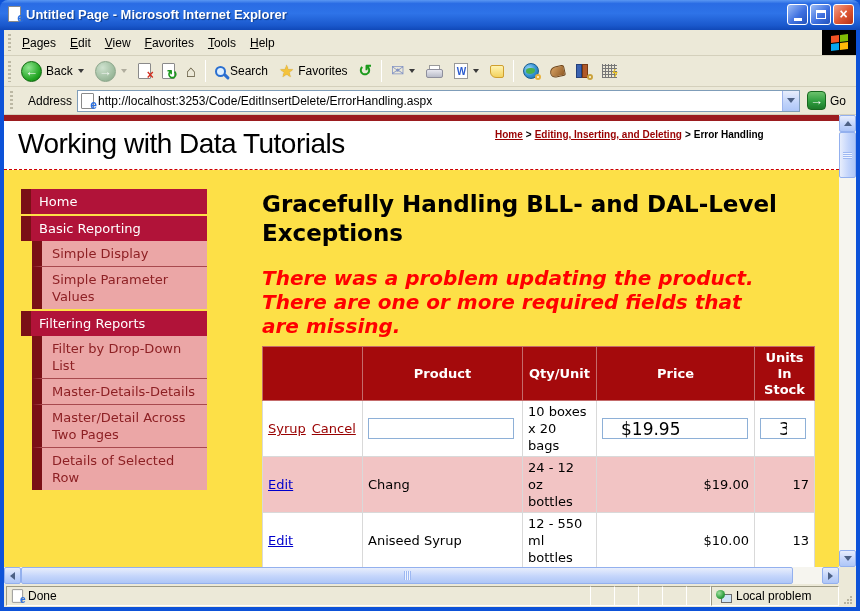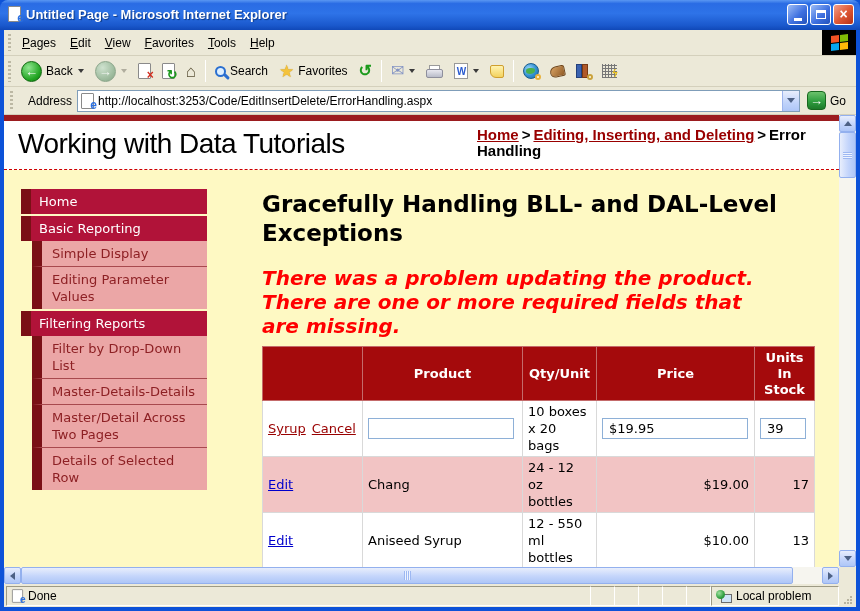--- a/index.html
+++ b/index.html
@@ -95,25 +95,25 @@
   .addr-box .pgicon { margin:0 4px 0 3px; flex:none; }
   .addr-input { flex:1; border:none; outline:none; font-size:12px; font-family:"Liberation Sans",sans-serif; height:18px; }
   .addr-drop { width:17px; height:20px; background:linear-gradient(180deg,#e8eefc,#c0d3fa 60%,#aec6f7);
     border-left:1px solid #9cb4ec; display:flex; align-items:center; justify-content:center; }
   .go-btn { display:flex; align-items:center; gap:4px; padding:0 6px 0 2px; font-size:12px; }
   .go-ico { width:19px; height:19px; border-radius:4px; border:1px solid #18681e; color:#fff; font-weight:700; font-size:13px;
     background:linear-gradient(180deg,#6cc26c,#2f9e3f 55%,#1d7a2a); display:flex; align-items:center; justify-content:center; line-height:1; }
 
   
   .client { height:469px; position:relative; background:#fff; }
-  .page { position:absolute; left:0; top:0; right:17px; bottom:17px; overflow:hidden; background:#fef9c3; }
+  .page { position:absolute; left:0; top:0; right:17px; bottom:17px; overflow:hidden; background:#fde047; }
   .band { height:6px; background:#9b1c1f; }
   .masthead { height:49px; position:relative; border-bottom:1px dashed #cc0000; background:#fff; }
   .site-title { position:absolute; left:14px; top:7px; font-size:28px; font-weight:400; color:#000; letter-spacing:-0.5px; }
-  .breadcrumb { position:absolute; left:473px; top:6px; width:340px; font-size:15px; font-weight:700; line-height:16px; color:#000; }
+  .breadcrumb { position:absolute; left:491px; top:6px; width:340px; font-size:10px; font-weight:700; line-height:16px; color:#000; }
   .breadcrumb a { color:#990000; text-decoration:underline; cursor:pointer; }
   .bc-sep { margin:0 3px; }
 
   .pagebody { position:relative; height:396px; }
 
   
   .sidebar { position:absolute; left:17px; top:19px; width:186px; font-family:"DejaVu Sans",sans-serif; font-size:13px; }
   .nav-item { border-left:10px solid #7a1016; padding:4px 8px; line-height:17px; cursor:pointer; }
   .nav-item.l1 { background:#b11339; color:#fff; margin-top:2px; }
   .nav-item.l1:first-child { margin-top:0; }
@@ -129,21 +129,21 @@
     font-family:"DejaVu Sans",sans-serif; font-size:13px; color:#000; }
   .grid col.c1{width:100px;} .grid col.c2{width:160px;} .grid col.c3{width:74px;} .grid col.c4{width:158px;} .grid col.c5{width:60px;}
   .grid th { background:#a40a0c; color:#fff; font-weight:700; text-align:center; border:1px solid #c46b6b;
     height:54px; padding:2px 3px; line-height:16px; }
   .grid td { border:1px solid #d9d9d9; padding:2px 5px; vertical-align:middle; line-height:17px; background:#fff; }
   .grid tr.alt td { background:#f2c4c4; }
   .grid tr.editrow td { height:39px; }
   .grid td.num { text-align:right; }
   .grid a.edit { color:#0000cc; text-decoration:underline; cursor:pointer; }
   .grid a.cmd { color:#990000; text-decoration:underline; cursor:pointer; margin-right:6px; }
-  .grid input { border:1px solid #8eb0d7; height:21px; font-family:"DejaVu Sans",sans-serif; font-size:13px; padding:1px 6px; }
+  .grid input { border:1px solid #8eb0d7; height:21px; font-family:"DejaVu Sans",sans-serif; font-size:17px; padding:1px 18px; }
   .in-product { width:146px; } .in-price { width:146px; } .in-units { width:46px; }
 
   
   .sb-face { background:linear-gradient(180deg,#e8eefc,#c4d5fb 55%,#aec6f7); border:1px solid #93b0ee; border-radius:2px; }
   .vscroll { position:absolute; right:0; top:0; bottom:17px; width:17px; background:#f6f5ef; }
   .hscroll { position:absolute; left:0; bottom:0; right:17px; height:17px; background:#f6f5ef; }
   .corner { position:absolute; right:0; bottom:0; width:17px; height:17px; background:#ece9d8; }
   .sbtn { position:absolute; display:flex; align-items:center; justify-content:center; }
   .vscroll .sbtn { width:17px; height:17px; }
   .hscroll .sbtn { width:17px; height:17px; }
@@ -328,21 +328,21 @@
           <a>Home</a><span class="bc-sep">&gt;</span><a>Editing, Inserting, and Deleting</a><span class="bc-sep">&gt;</span><span>Error Handling</span>
         </div>
       </div>
 
       <div class="pagebody">
 
         <div class="sidebar">
           <div class="nav-item l1"><span>Home</span></div>
           <div class="nav-item l1"><span>Basic Reporting</span></div>
           <div class="nav-item l2"><span>Simple Display</span></div>
-          <div class="nav-item l2"><span>Editing Parameter Values</span></div>
+          <div class="nav-item l2"><span>Simple Parameter Values</span></div>
           <div class="nav-item l1"><span>Filtering Reports</span></div>
           <div class="nav-item l2"><span>Filter by Drop-Down List</span></div>
           <div class="nav-item l2"><span>Master-Details-Details</span></div>
           <div class="nav-item l2"><span>Master/Detail Across Two Pages</span></div>
           <div class="nav-item l2"><span>Details of Selected Row</span></div>
         </div>
 
         <div class="main">
           <h1>Gracefully Handling BLL- and DAL-Level Exceptions</h1>
           <div class="error">There was a problem updating the product. There are one or more required fields that are missing.</div>

